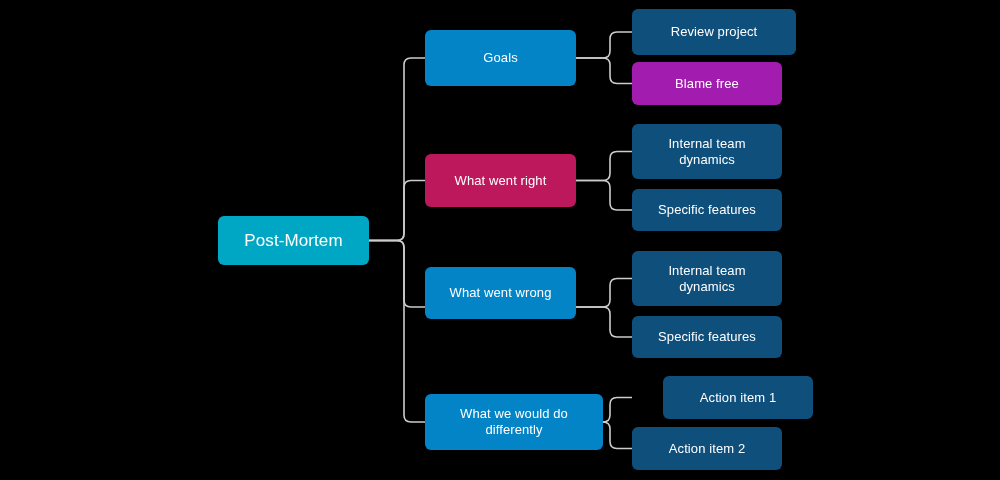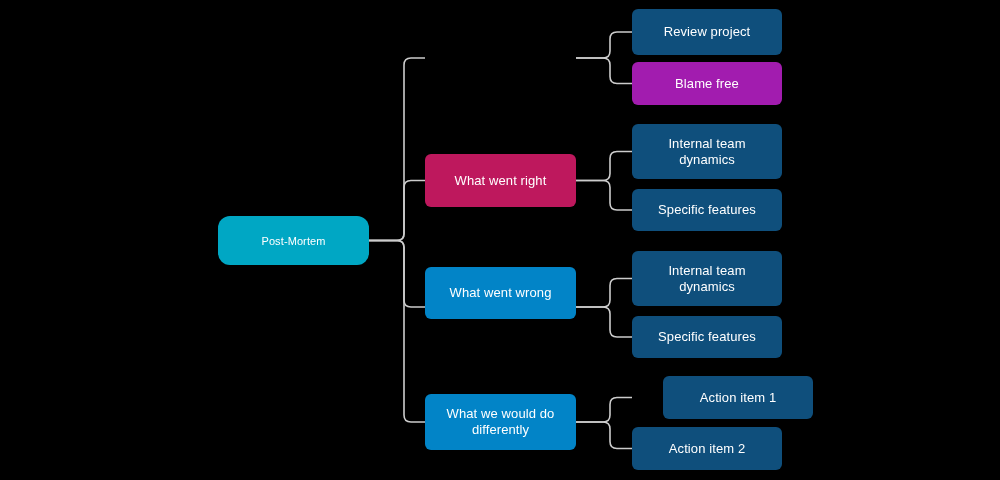--- a/index.html
+++ b/index.html
@@ -34,22 +34,21 @@
     align-items: center;
     justify-content: center;
     text-align: center;
     color: #ffffff;
     font-size: 13px;
     line-height: 16px;
     padding: 2px 8px;
     letter-spacing: 0.1px;
   }
   .node.root {
-    font-size: 11px;
-    border-radius: 12px;
+    font-size: 17px;
   }
   .node-label {
     display: block;
     white-space: pre-line;
   }
 </style>
 </head>
 <body>
 
 <div id="canvas">
@@ -66,21 +65,24 @@
       <path d="M 576 307 L 603 307 Q 610 307 610 314 L 610 330 Q 610 337 617 337 L 632 337" fill="none" stroke="#cccccc" stroke-width="1.6" stroke-linecap="butt"></path>
       <path d="M 369 240.5 L 397 240.5 Q 404 240.5 404 247.5 L 404 415 Q 404 422 411 422 L 425 422" fill="none" stroke="#cccccc" stroke-width="1.6" stroke-linecap="butt"></path>
       <path d="M 576 422 L 603 422 Q 610 422 610 415 L 610 404.5 Q 610 397.5 617 397.5 L 632 397.5" fill="none" stroke="#cccccc" stroke-width="1.6" stroke-linecap="butt"></path>
       <path d="M 576 422 L 603 422 Q 610 422 610 429 L 610 441.5 Q 610 448.5 617 448.5 L 632 448.5" fill="none" stroke="#cccccc" stroke-width="1.6" stroke-linecap="butt"></path>
     </svg>
 
   <div class="node root" id="root-node" style="left: 218px; top: 216px; width: 151px; height: 49px; background: rgb(0, 167, 196);">
     <span class="node-label">Post-Mortem</span>
   </div>
 
-  <div class="node level3" id="b0c0" style="left: 632px; top: 9px; width: 150px; height: 46px; background: rgb(15, 79, 124);">
+  <div class="node level2" id="b0" style="left: 425px; top: 30px; width: 151px; height: 56px; background: rgb(2, 132, 199);">
+    <span class="node-label">Goals</span>
+  </div>
+  <div class="node level3" id="b0c0" style="left: 632px; top: 9px; width: 164px; height: 46px; background: rgb(15, 79, 124);">
     <span class="node-label">Review project</span>
   </div>
   <div class="node level3" id="b0c1" style="left: 632px; top: 62px; width: 150px; height: 43px; background: #a21caf;">
     <span class="node-label">Blame free</span>
   </div>
 
   <div class="node level2" id="b1" style="left: 425px; top: 154px; width: 151px; height: 53px; background: #be185d;">
     <span class="node-label">What went right</span>
   </div>
   <div class="node level3" id="b1c0" style="left: 632px; top: 124px; width: 150px; height: 55px; background: rgb(15, 79, 124);">
@@ -95,21 +97,21 @@
     <span class="node-label">What went wrong</span>
   </div>
   <div class="node level3" id="b2c0" style="left: 632px; top: 251px; width: 150px; height: 55px; background: rgb(15, 79, 124);">
     <span class="node-label">Internal team
 dynamics</span>
   </div>
   <div class="node level3" id="b2c1" style="left: 632px; top: 316px; width: 150px; height: 42px; background: rgb(15, 79, 124);">
     <span class="node-label">Specific features</span>
   </div>
 
-  <div class="node level2" id="b3" style="left: 425px; top: 394px; width: 151px; height: 56px; background: rgb(2, 132, 199);">
+  <div class="node level2" id="b3" style="left: 425px; top: 394px; width: 178px; height: 56px; background: rgb(2, 132, 199);">
     <span class="node-label">What we would do
 differently</span>
   </div>
   <div class="node level3" id="b3c0" style="left: 632px; top: 376px; width: 150px; height: 43px; background: rgb(15, 79, 124); margin-left: 31px;">
     <span class="node-label">Action item 1</span>
   </div>
   <div class="node level3" id="b3c1" style="left: 632px; top: 427px; width: 150px; height: 43px; background: rgb(15, 79, 124);">
     <span class="node-label">Action item 2</span>
   </div>
 

